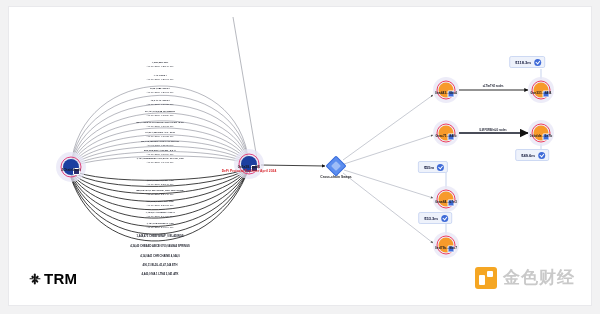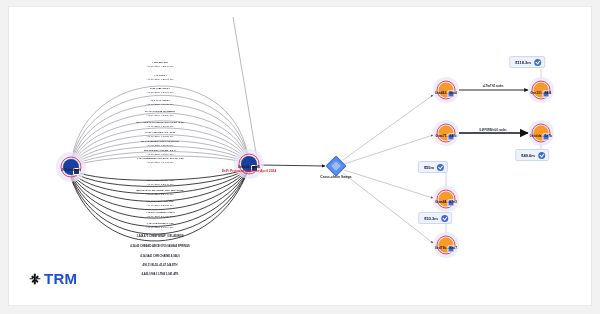--- a/index.html
+++ b/index.html
@@ -121,21 +121,21 @@
   .trm .mark:after{transform:translate(-50%,-50%) rotate(90deg);}
   .trm .mark .d1,.trm .mark .d2{
     position:absolute;left:50%;top:50%;width:9px;height:1.6px;background:#111;
     border-radius:1px;transform:translate(-50%,-50%) rotate(45deg);
   }
   .trm .mark .d2{transform:translate(-50%,-50%) rotate(-45deg);}
   .trm .mark .hole{
     position:absolute;left:50%;top:50%;width:3.4px;height:3.4px;
     background:#fff;border-radius:50%;transform:translate(-50%,-50%);
   }
-  .trm .wordmark{font-size:15px;font-weight:700;color:#1d4ed8;letter-spacing:.3px;}
+  .trm .wordmark{font-size:15px;font-weight:700;color:#000000;letter-spacing:.3px;}
 
   .wm{
     position:absolute;right:18px;bottom:18px;display:flex;align-items:center;gap:6px;
   }
   .wm .logo{
     width:22px;height:22px;background:#f5a623;border-radius:3px;position:relative;flex:0 0 auto;
   }
   .wm .logo .sq{
     position:absolute;right:4px;top:4px;width:6px;height:6px;background:#fff;border-radius:1px;
   }
@@ -389,16 +389,23 @@
 
       <div class="trm">
         <span class="mark">
           <span class="d1"></span>
             <span class="d2"></span>
             <span class="hole"></span>
         </span>
         <span class="wordmark">TRM</span>
       </div>
 
+      <div class="wm">
+        <span class="logo">
+          <span class="sq"></span>
+            <span class="bar"></span>
+        </span>
+        <span class="cn">金色财经</span>
+      </div>
 
     </div>
   </div>
 </div>
 
 </body></html>

